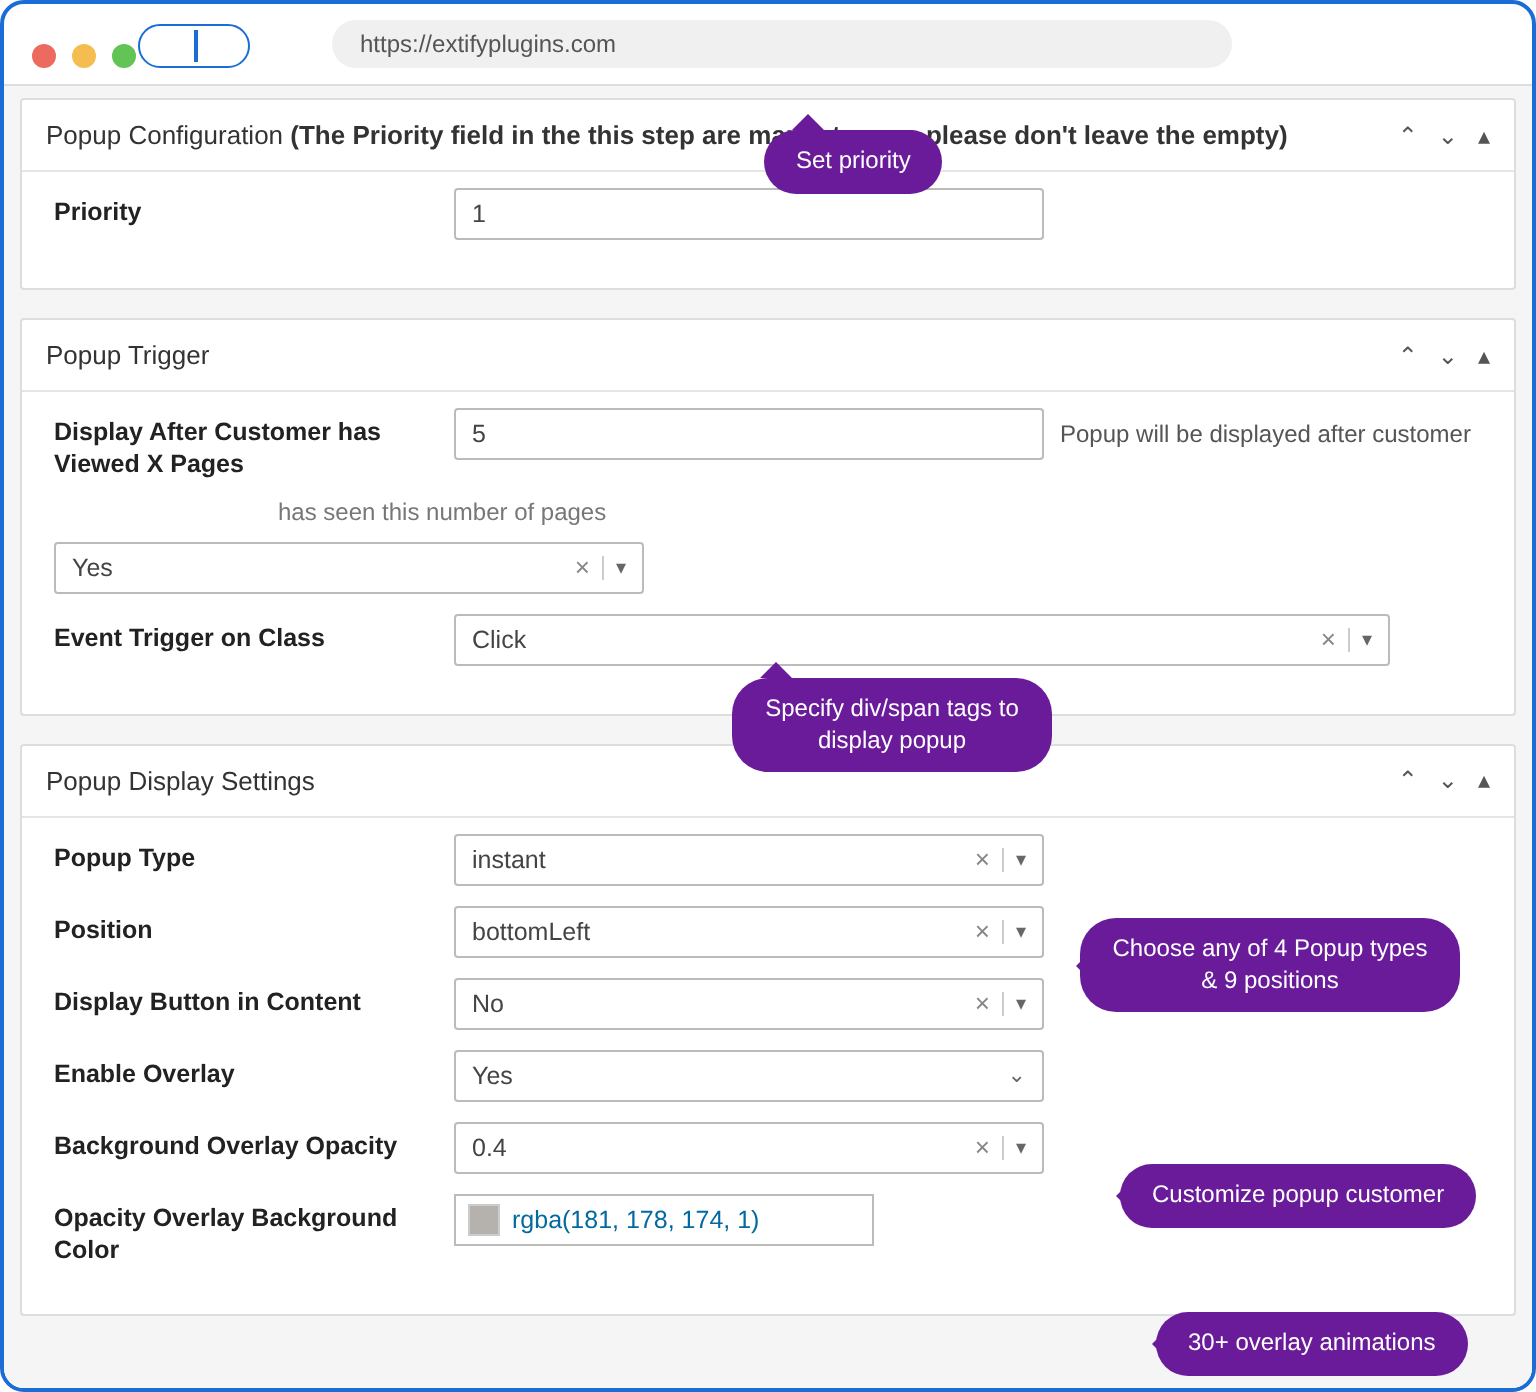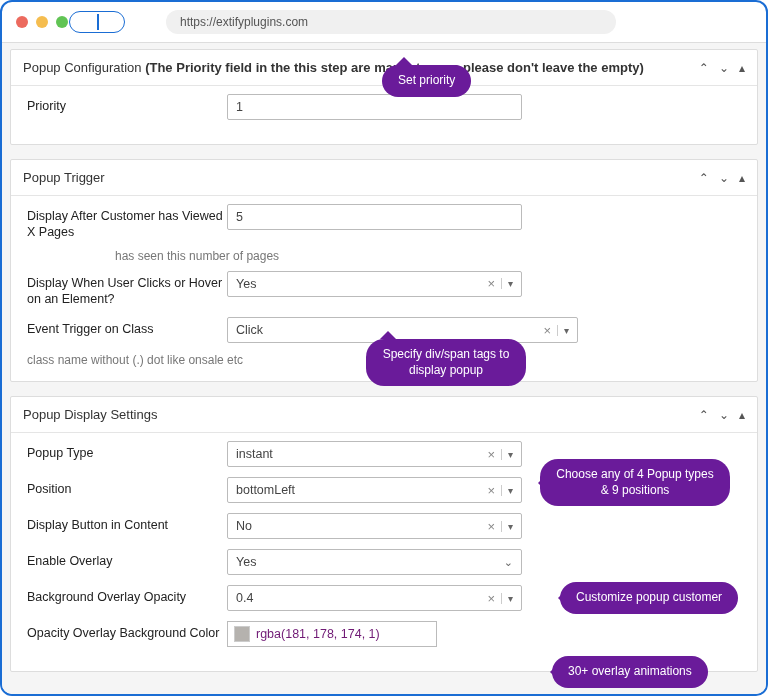--- a/index.html
+++ b/index.html
@@ -1,57 +1,57 @@
 <!DOCTYPE html>
 <html><head>
 <meta charset="utf-8">
 <style>
 *{box-sizing:border-box;margin:0;padding:0;font-family:-apple-system,BlinkMacSystemFont,"Segoe UI",Arial,sans-serif}
 body{background:#fff;width:768px;height:696px;overflow:hidden}
 .browser{border:2px solid #1a6dd4;border-radius:12px;height:696px;display:flex;flex-direction:column}
-.titlebar{display:flex;align-items:center;padding:8px 14px;gap:1px}
+.titlebar{display:flex;align-items:flex-end;padding:8px 14px;gap:1px}
 .lights{display:flex;gap:8px}
 .light{width:12px;height:12px;border-radius:50%}
 .light.r{background:#ec6a5e}
 .light.y{background:#f5bd4f}
 .light.g{background:#61c454}
 .pill{width:56px;height:22px;border:1.5px solid #1a6dd4;border-radius:11px;position:relative}
 .pill:after{content:"";position:absolute;left:50%;top:2px;bottom:2px;width:1.5px;background:#1a6dd4}
 .url{flex:1;max-width:450px;margin-left:40px;background:#f0f0f0;border-radius:14px;padding:5px 14px;font-size:12px;color:#555}
 .content{flex:1;background:#f5f5f5;border-top:1px solid #ddd;padding:6px 8px;overflow:hidden;position:relative;border-radius:0 0 10px 10px}
 .panel{background:#fff;border:1px solid #ddd;border-radius:2px;margin-bottom:14px}
 .phead{display:flex;align-items:center;padding:10px 12px;border-bottom:1px solid #e5e5e5}
 .ptitle{font-size:13px;color:#333}
 .ptitle b{font-weight:600}
 .pctrl{margin-left:auto;display:flex;gap:10px;color:#555;font-size:12px}
 .pctrl span{cursor:pointer}
 .pbody{padding:8px 16px 14px}
 .row{display:flex;align-items:flex-start;margin-bottom:10px;position:relative}
-.lbl{width:200px;font-size:12.5px;color:#222;font-weight:400;padding-top:4px;line-height:1.3}
+.lbl{width:200px;font-size:12.5px;color:#222;font-weight:700;padding-top:4px;line-height:1.3}
 .fld{flex:1;display:flex;align-items:center;gap:8px}
 .inp,.sel{width:295px;height:26px;border:1px solid #bbb;border-radius:2px;padding:0 8px;font-size:12.5px;color:#444;background:#fff}
 .sel{display:flex;align-items:center;justify-content:space-between;position:relative}
 .sel .x{color:#888;margin-left:auto;font-size:13px;padding-right:6px}
 .sel .dd{border-left:1px solid #ccc;padding-left:6px;color:#666;font-size:10px}
 .sel2{width:295px;height:26px;border:1px solid #bbb;border-radius:2px;padding:0 8px;font-size:12.5px;color:#444;background:#fff;display:flex;align-items:center;justify-content:space-between}
 .sel2 .dd{color:#666;font-size:11px}
-.sel.wide{width:351px}
+.sel.wide{width:468px}
 .hint{font-size:12px;color:#555;flex:1}
 .subhint{font-size:12px;color:#777;margin-top:-2px;margin-left:216px;margin-bottom:8px}
 .subhint2{font-size:12px;color:#777;margin-top:4px}
 .callout{position:absolute;background:#6a1b9a;color:#fff;font-size:12px;padding:8px 16px;border-radius:18px;text-align:center;z-index:10;line-height:1.3;white-space:nowrap}
 .callout.arrow-l:before{content:"";position:absolute;left:-10px;top:50%;transform:translateY(-50%);border:8px solid transparent;border-right-color:#6a1b9a}
 .callout.arrow-tl:before{content:"";position:absolute;left:14px;top:-8px;border:8px solid transparent;border-bottom-color:#6a1b9a;border-top:none}
-.color-inp{width:210px;height:26px;border:1px solid #bbb;display:flex;align-items:center;padding:0 6px;gap:6px;font-size:12.5px;color:#701a75}
+.color-inp{width:210px;height:26px;border:1px solid #bbb;display:flex;align-items:center;padding:0 6px;gap:6px;font-size:12.5px;color:#0369a1}
 .swatch{width:16px;height:16px;background:#b5b2ae;border:1px solid #ccc}
 .c1{left:380px;top:22px}
 .c2{left:364px;top:296px;white-space:normal;width:160px}
 .c3{left:538px;top:416px;white-space:normal;width:190px}
 .c4{left:558px;top:539px}
-.c5{left:550px;top:613px}
+.c5{left:576px;top:613px}
 </style>
 </head>
 <body>
 
 <div class="browser">
   <div class="titlebar">
     <div class="lights">
       <div class="light r"></div>
       <div class="light y"></div>
       <div class="light g"></div>
@@ -88,47 +88,46 @@
           <span>⌃</span>
           <span>⌄</span>
           <span>▴</span>
         </div>
       </div>
       <div class="pbody">
         <div class="row">
           <div class="lbl">Display After Customer has Viewed X Pages</div>
           <div class="fld">
             <input class="inp" value="5" style="">
+            <span class="hint">Popup will be displayed after customer</span>
           </div>
         </div>
-        <div class="subhint" style="margin-left:88px">has seen this number of pages</div>
-
-        <div class="row">
-          <div class="lbl">Display When User Clicks or Hover on an Element?</div>
+        <div class="subhint" style="margin-left:112px">has seen this number of pages</div>
+
+        <div class="row">
           <div class="fld">
             <div class="sel">
               <span>Yes</span>
                 <span class="x">×</span>
                 <span class="dd">▾</span>
             </div>
           </div>
         </div>
 
         <div class="row">
           <div class="lbl">Event Trigger on Class</div>
           <div class="fld">
             <div class="sel wide">
               <span>Click</span>
                 <span class="x">×</span>
                 <span class="dd">▾</span>
             </div>
           </div>
         </div>
 
-        <div class="subhint2">class name without (.) dot like onsale etc</div>
       </div>
     </div>
 
     <div class="panel">
       <div class="phead">
         <div class="ptitle">Popup Display Settings</div>
         <div class="pctrl">
           <span>⌃</span>
           <span>⌄</span>
           <span>▴</span>

